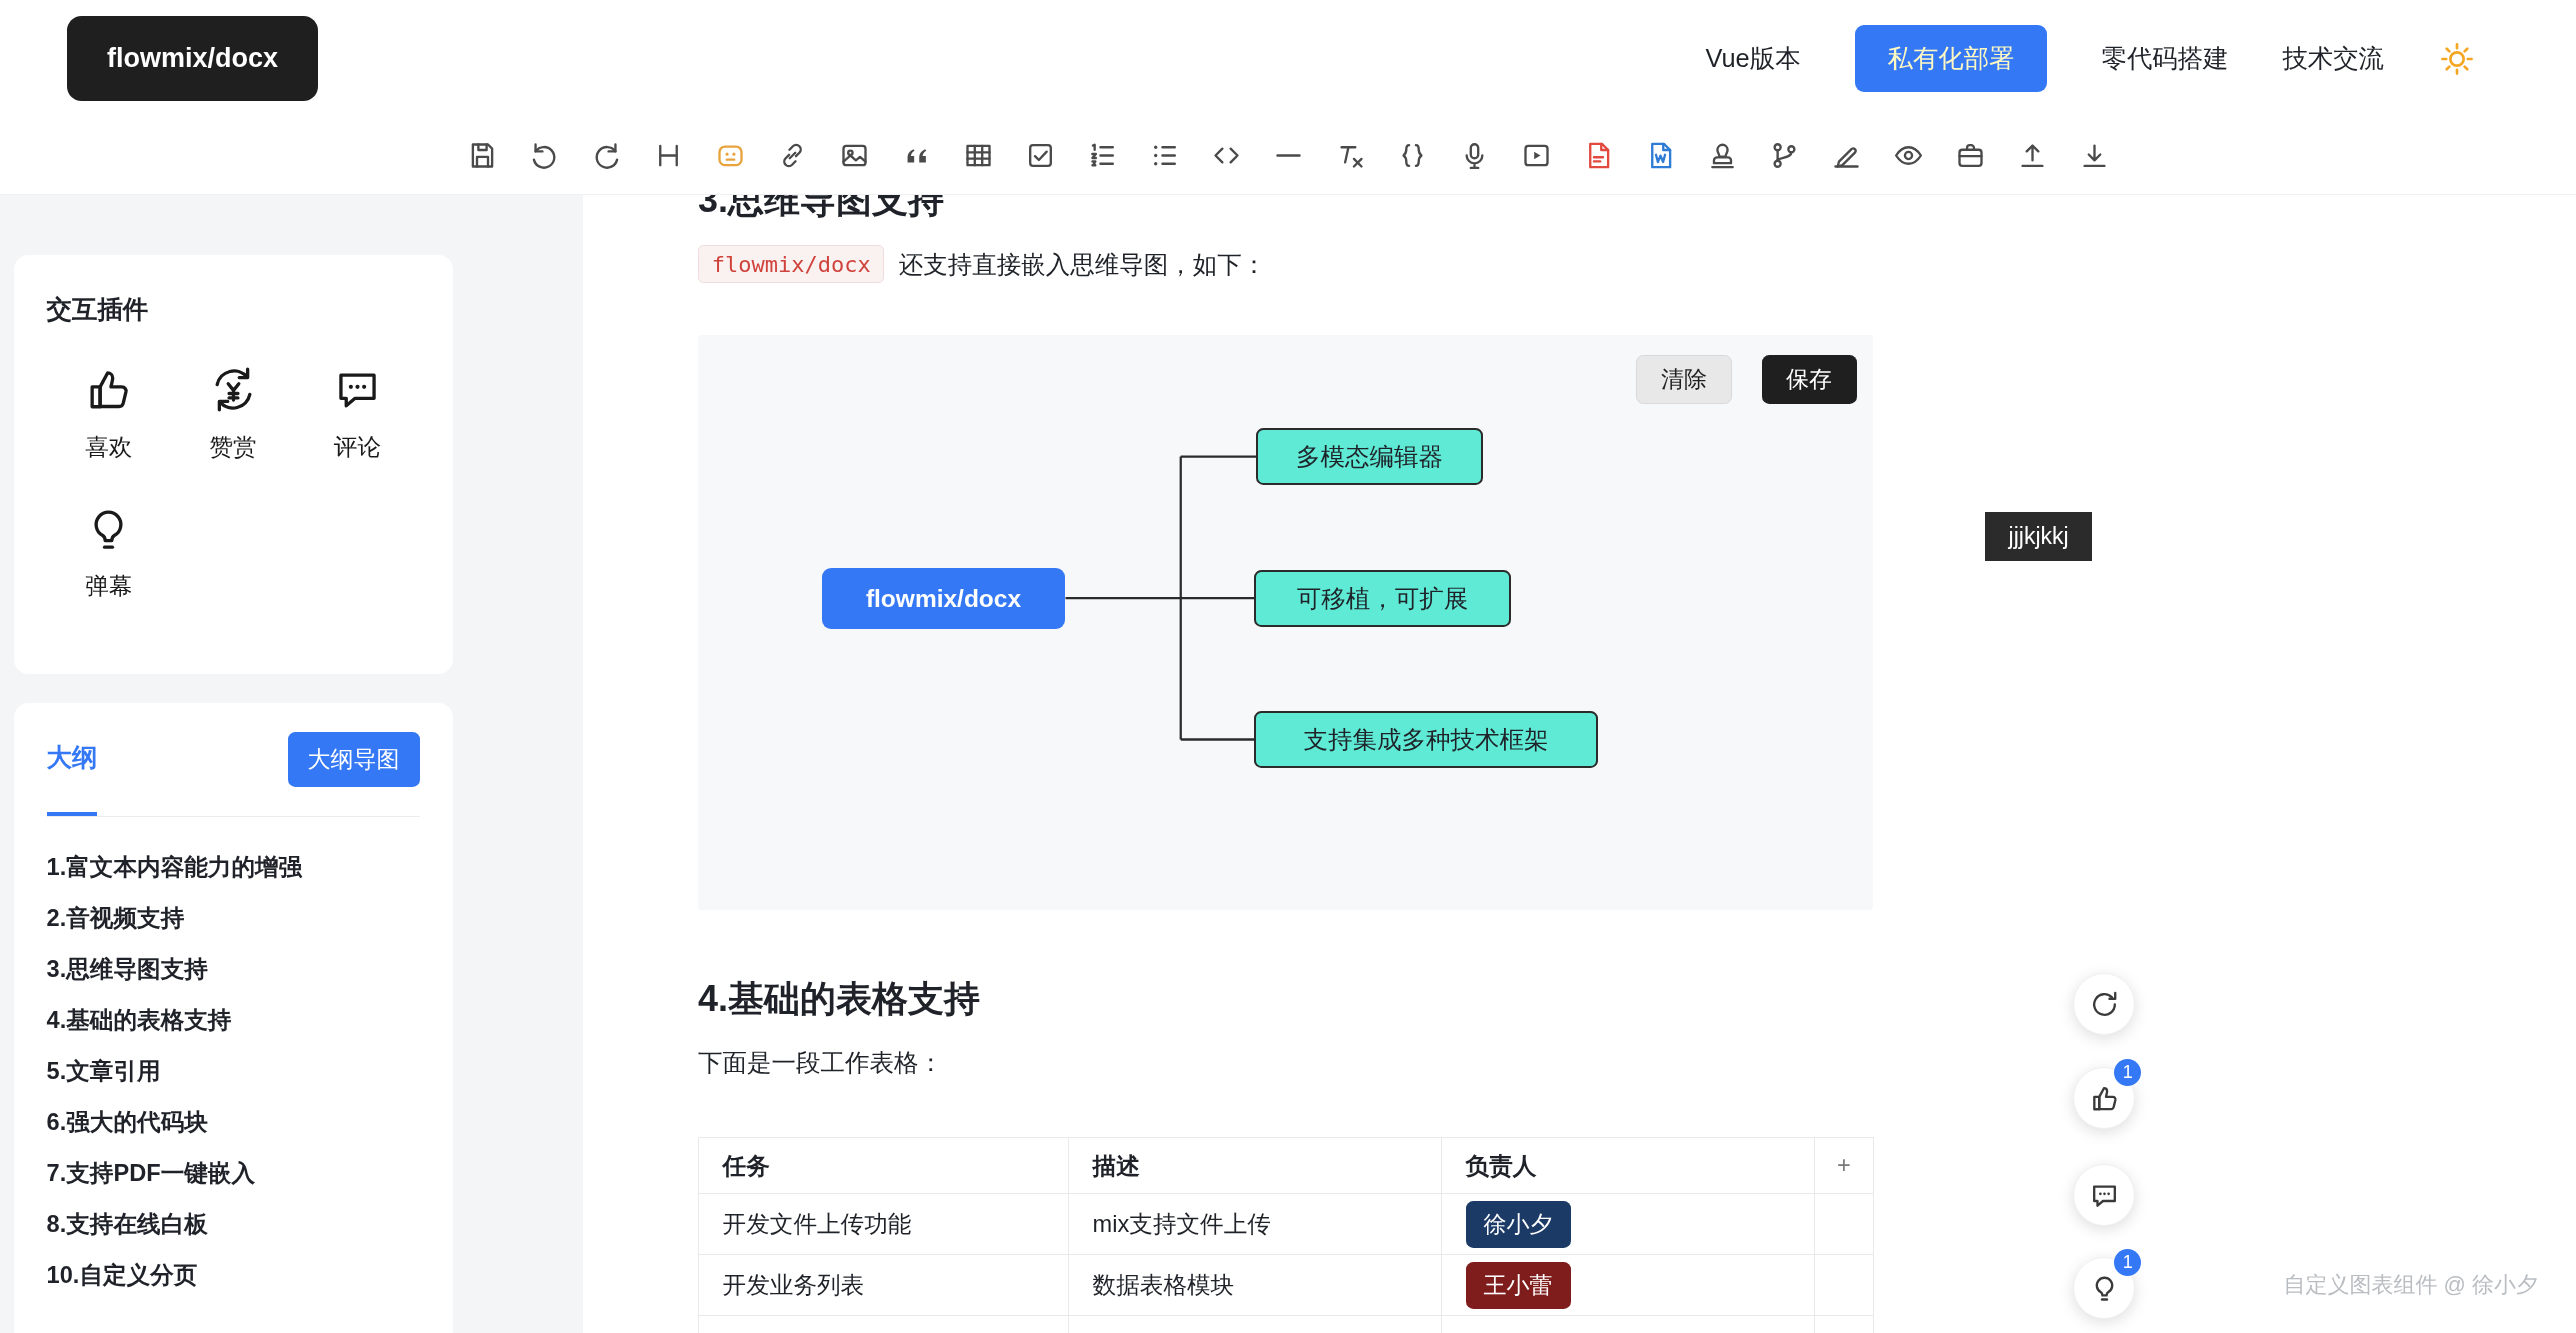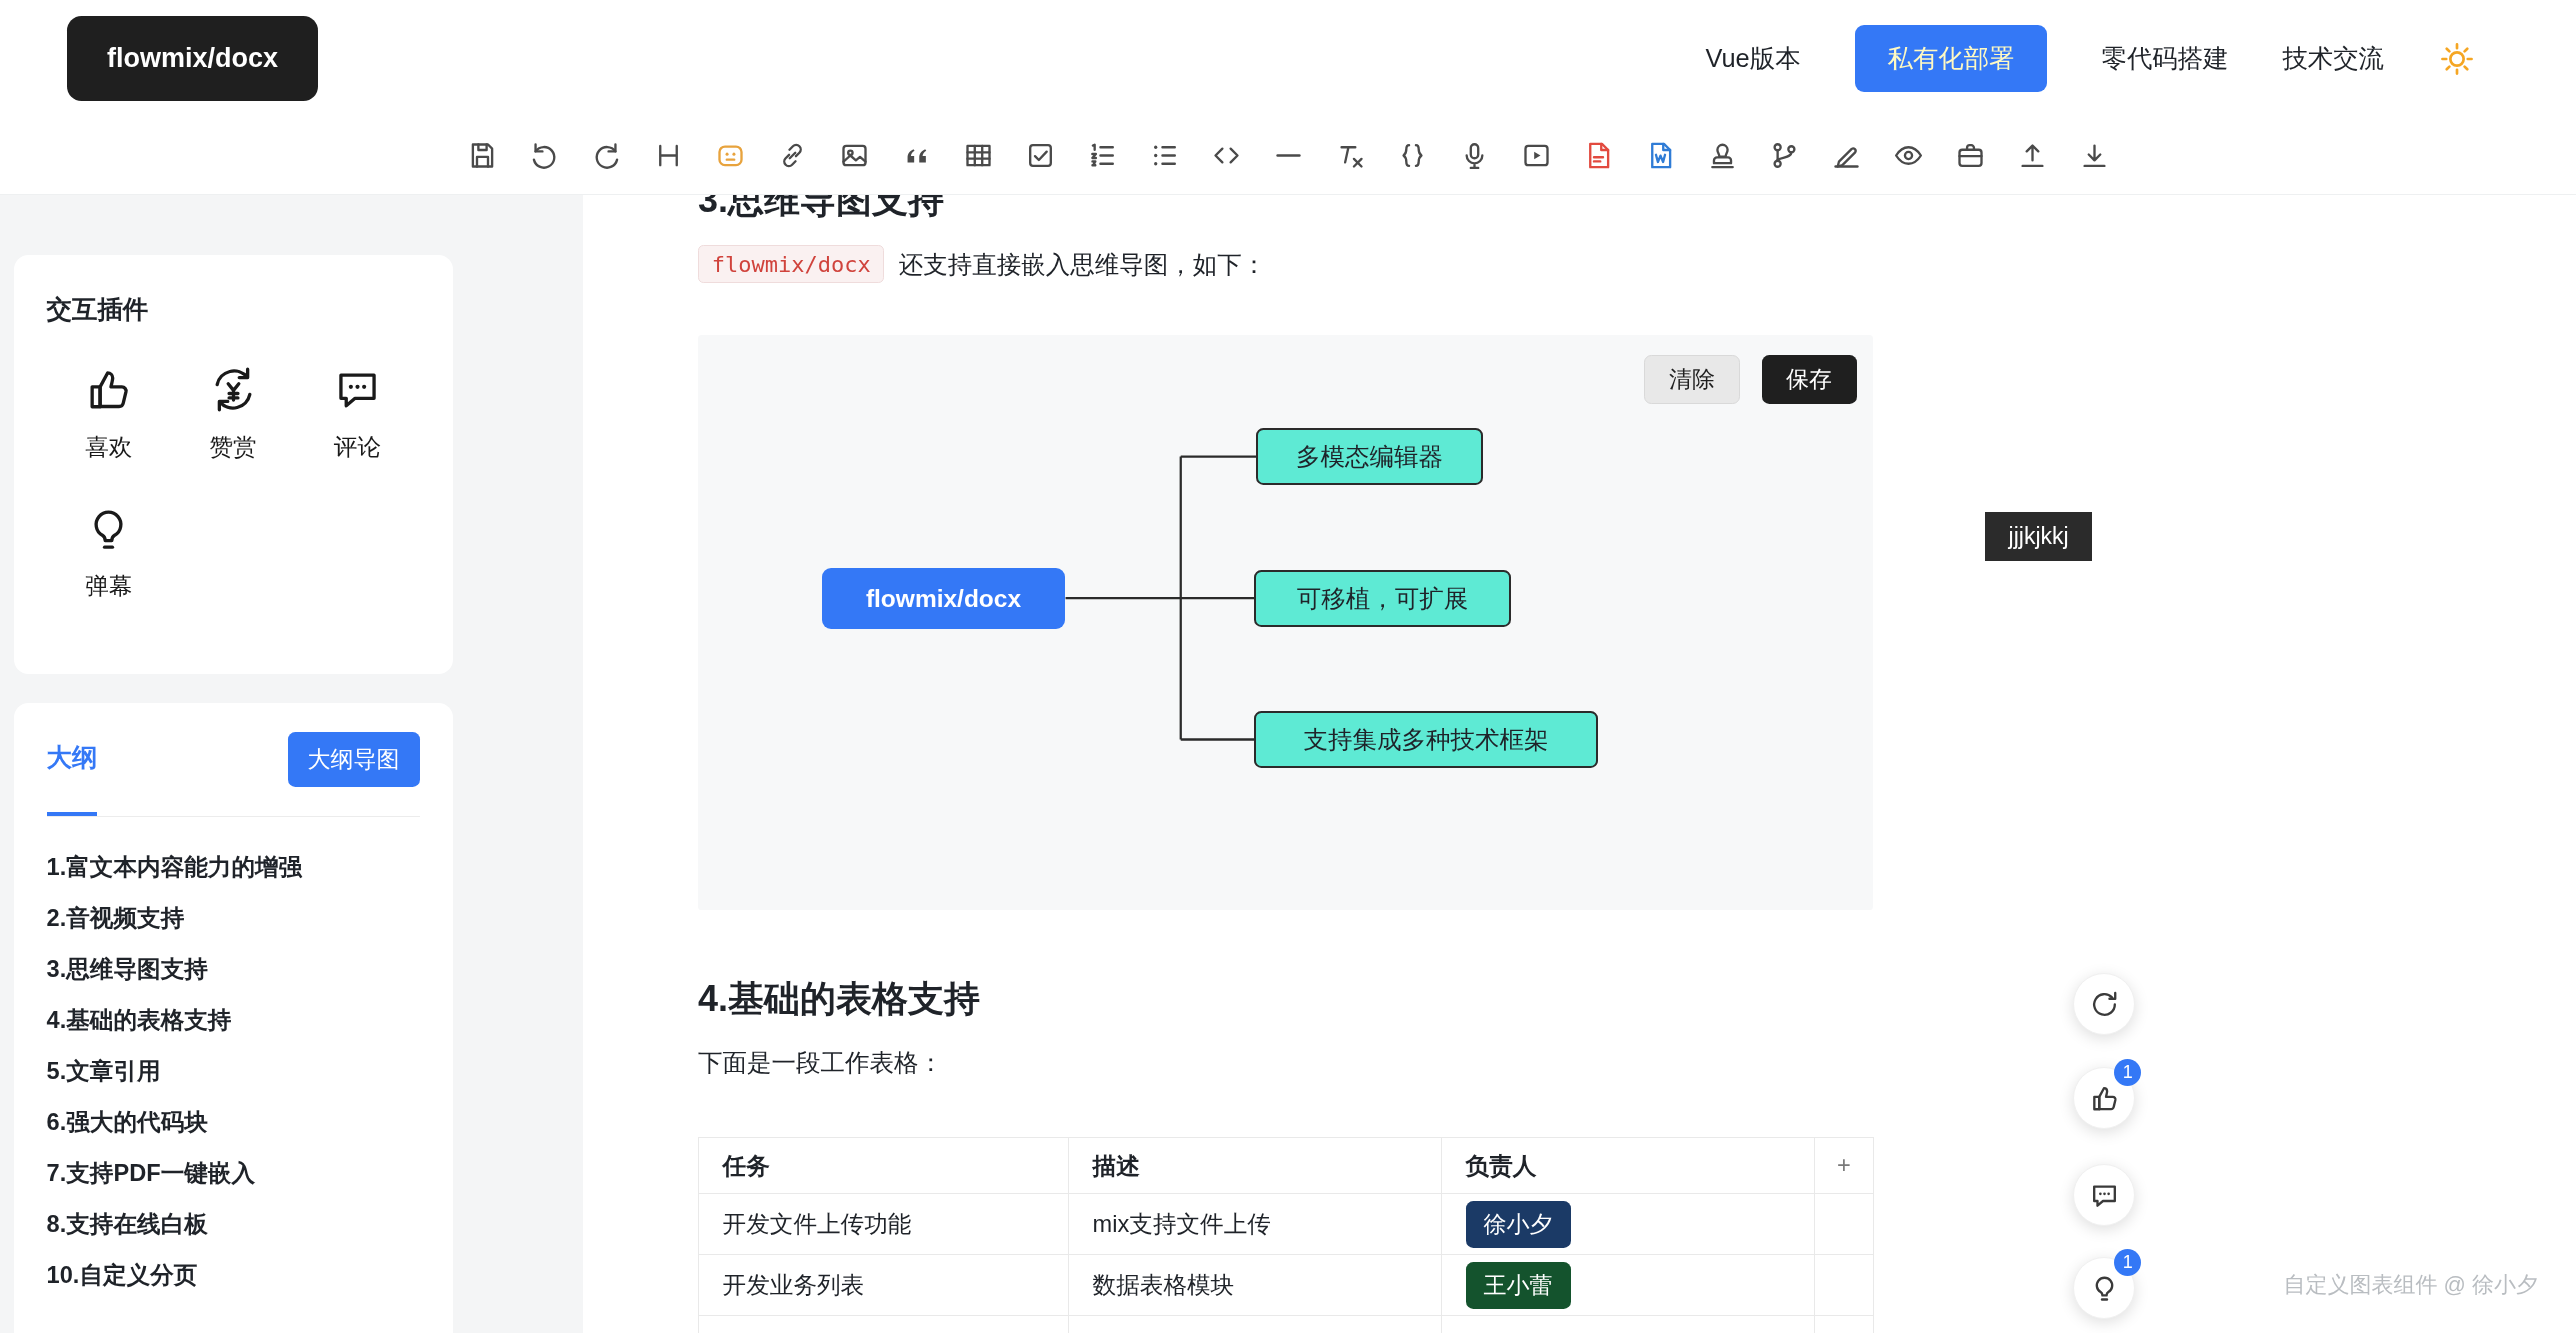--- a/index.html
+++ b/index.html
@@ -50,21 +50,21 @@
   .outline-item{font-size:23.6px;font-weight:700;line-height:51px;white-space:nowrap;cursor:pointer;}
 
   
   .main-area{position:absolute;top:194px;left:583px;right:0;bottom:0;background:#fff;overflow:hidden;}
   .content{position:absolute;left:115px;top:0;width:1175px;}
   .clipped-heading{margin:-16.3px 0 0;font-size:36px;font-weight:700;line-height:44px;}
   .intro{margin-top:23.6px;font-size:24.5px;display:flex;align-items:center;gap:14.5px;}
   .code-chip{font-family:"DejaVu Sans Mono",monospace;font-size:22px;color:#d0433c;
              background:#faf1f1;border:0.9px solid #efdcdc;border-radius:5.4px;padding:5.4px 12.7px;}
   .mm-panel{position:relative;margin-top:52px;width:1175px;height:575px;background:#f7f8f9;border-radius:3.6px;}
-  .mm-actions{position:absolute;top:20px;right:16.3px;display:flex;gap:22px;z-index:5;}
+  .mm-actions{position:absolute;top:20px;right:16.3px;display:flex;gap:30px;z-index:5;}
   .mm-btn{height:49px;padding:0 23.6px;border-radius:7.3px;font-size:23px;cursor:pointer;
           font-family:inherit;border:0.9px solid transparent;}
   .mm-btn-clear{background:#e8e8e8;color:#1f1f1f;border-color:#d9d9d9;}
   .mm-btn-save{background:#1f1f1f;color:#fff;}
   .mm-svg{position:absolute;left:0;top:0;width:1175px;height:575px;}
   .mm-node{position:absolute;display:flex;align-items:center;justify-content:center;
            font-size:24.5px;box-sizing:border-box;cursor:pointer;}
   .mm-root{left:124px;top:233px;width:243px;height:61px;background:#3478f6;color:#fff;
            font-weight:700;border-radius:9px;}
   .mm-child{background:#5eead4;border:2.3px solid #2b2b2b;border-radius:7.3px;}
@@ -503,21 +503,21 @@
           <td>mix支持文件上传</td>
           <td>
             <span class="badge" style="background: rgb(27, 58, 102);">徐小夕</span>
           </td>
           <td></td>
         </tr>
         <tr>
           <td>开发业务列表</td>
           <td>数据表格模块</td>
           <td>
-            <span class="badge" style="background: #14532d;">王小蕾</span>
+            <span class="badge" style="background: #7f1d1d;">王小蕾</span>
           </td>
           <td></td>
         </tr>
         <tr>
           <td></td>
           <td></td>
           <td>
             
           </td>
           <td></td>

